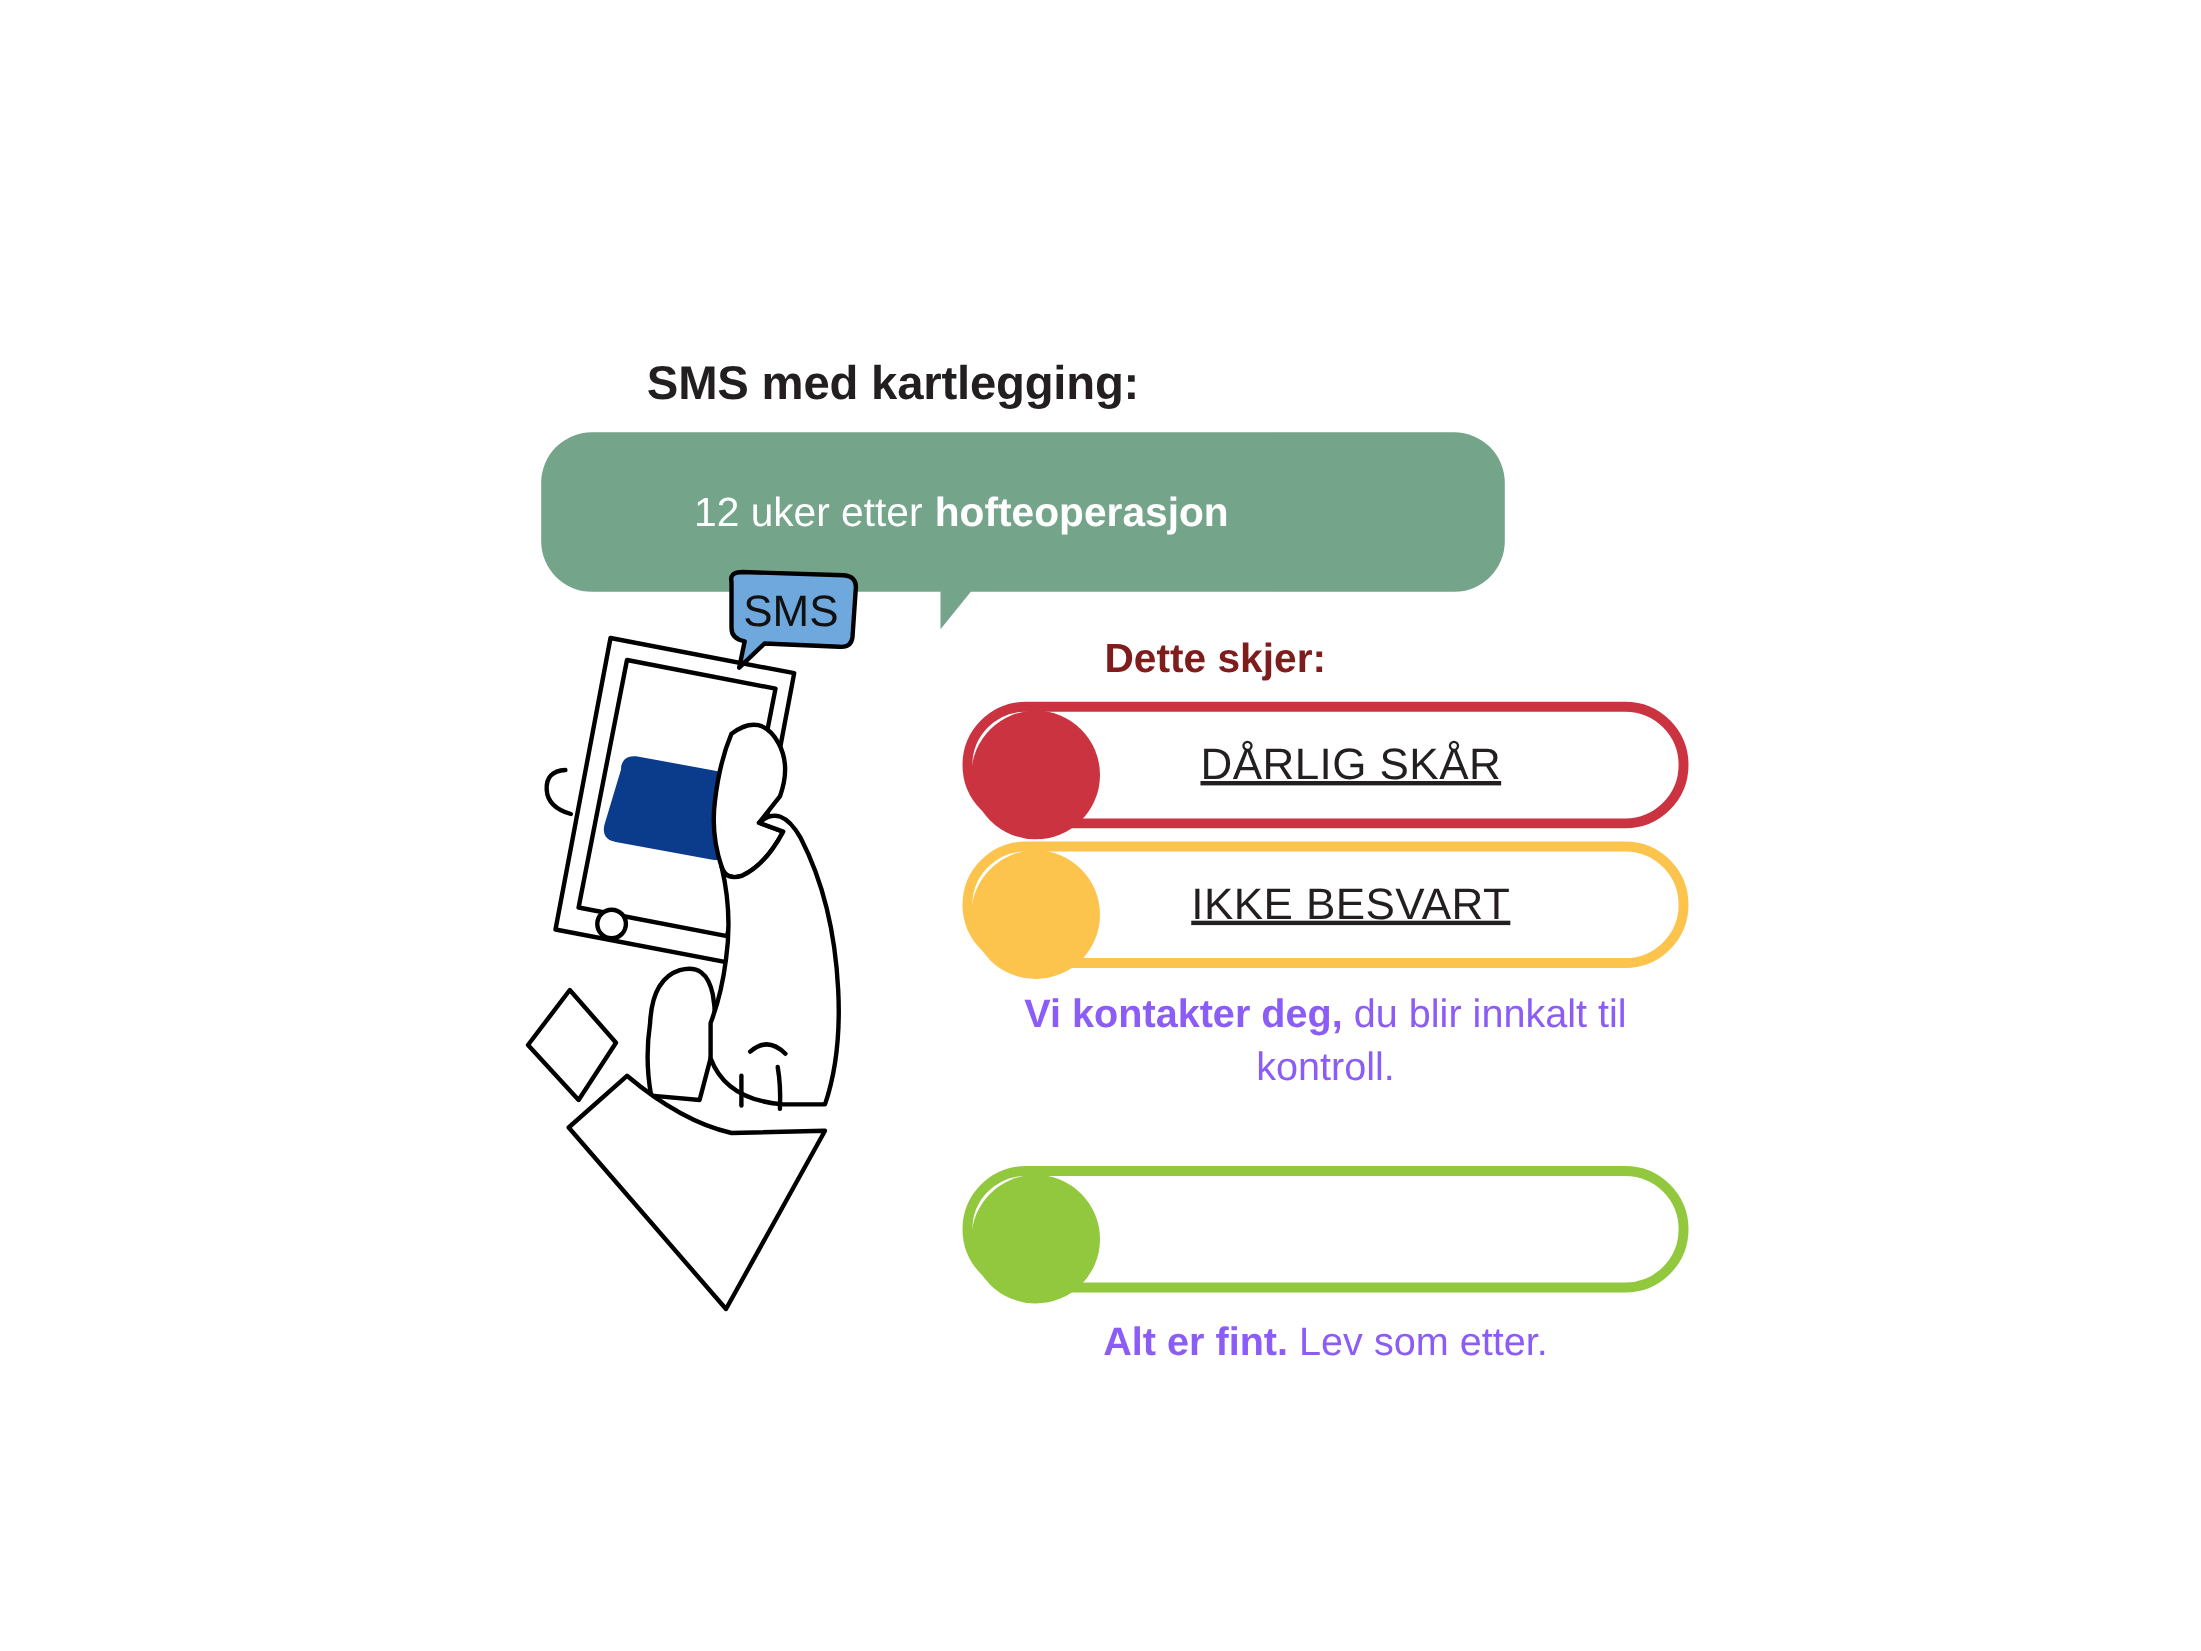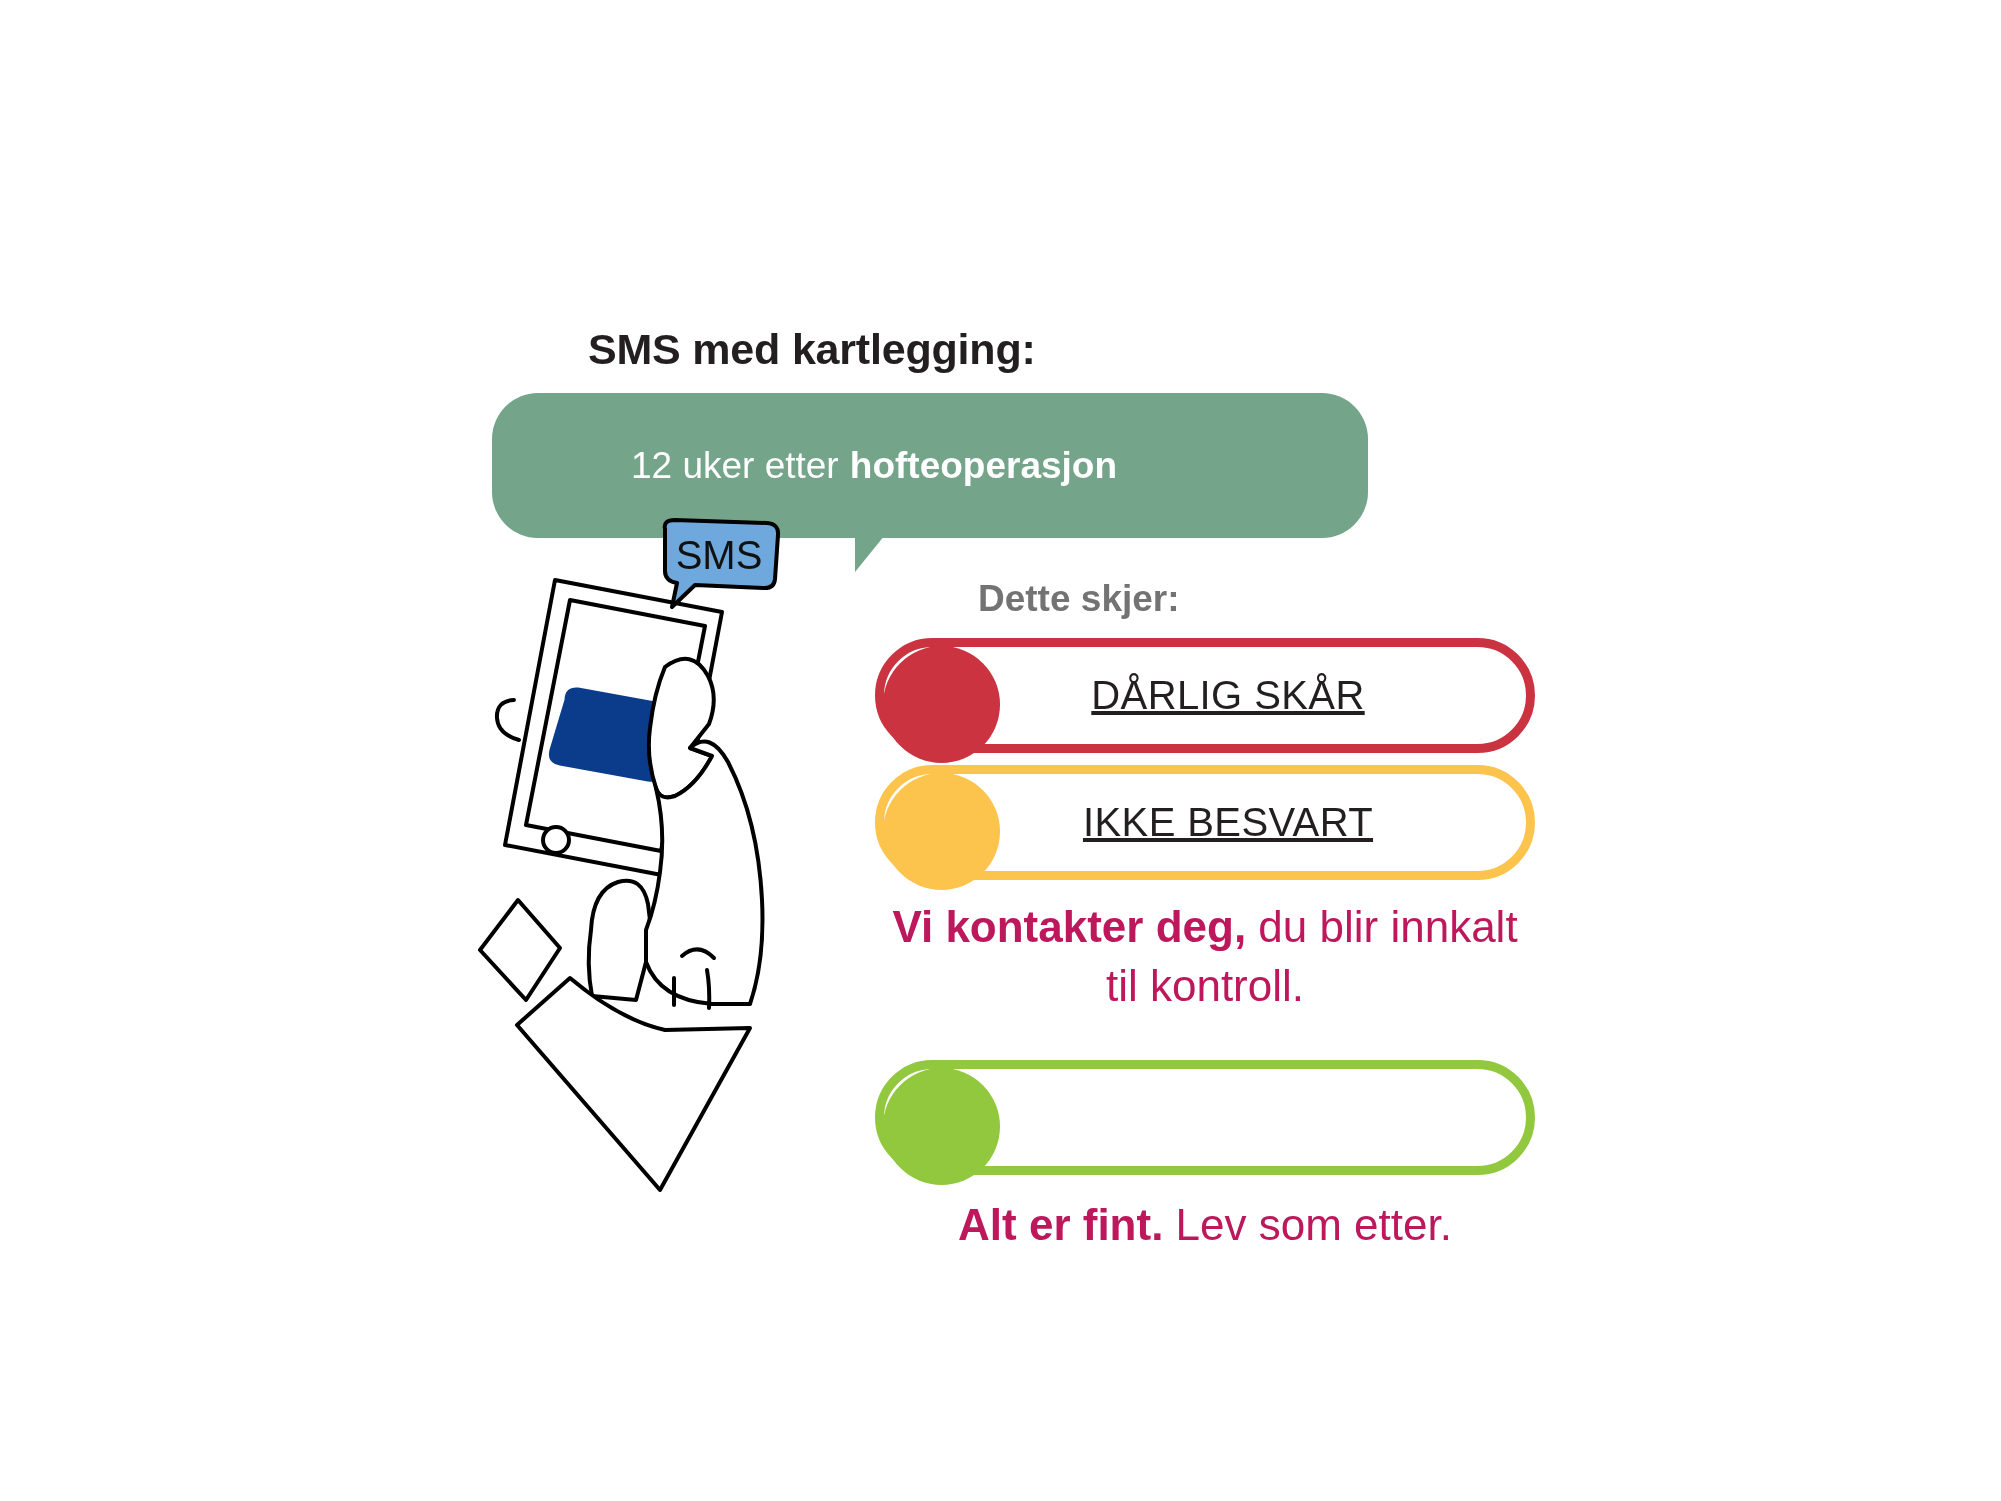--- a/index.html
+++ b/index.html
@@ -86,25 +86,25 @@
   .illustration svg {
     display: block;
     width: 100%;
     height: 100%;
     overflow: visible;
   }
 
   
   .dette-skjer {
     position: absolute;
-    left: 978px;
+    left: 1004px;
     top: 578px;
     font-size: 37px;
     font-weight: bold;
-    color: #737373;
+    color: #7f1d1d;
     white-space: nowrap;
   }
 
   .pill {
     position: absolute;
     left: 875px;
     width: 660px;
     height: 115px;
     border-radius: 58px;
     background: #ffffff;
@@ -142,23 +142,23 @@
 
   .dot-red    { background: #ca333f; }
   .dot-yellow { background: #fcc44d; }
   .dot-green  { background: #92c83e; }
 
   .note {
     position: absolute;
     width: 660px;
     left: 875px;
     text-align: center;
-    font-size: 44px;
+    font-size: 36px;
     line-height: 1.33;
-    color: #be185d;
+    color: #8b5cf6;
   }
   .note .bold { font-weight: bold; }
   .note-yellow { top: 898px; }
   .note-green  { top: 1196px; }
 </style>
 </head>
 <body>
 
 <div class="stage">
 

